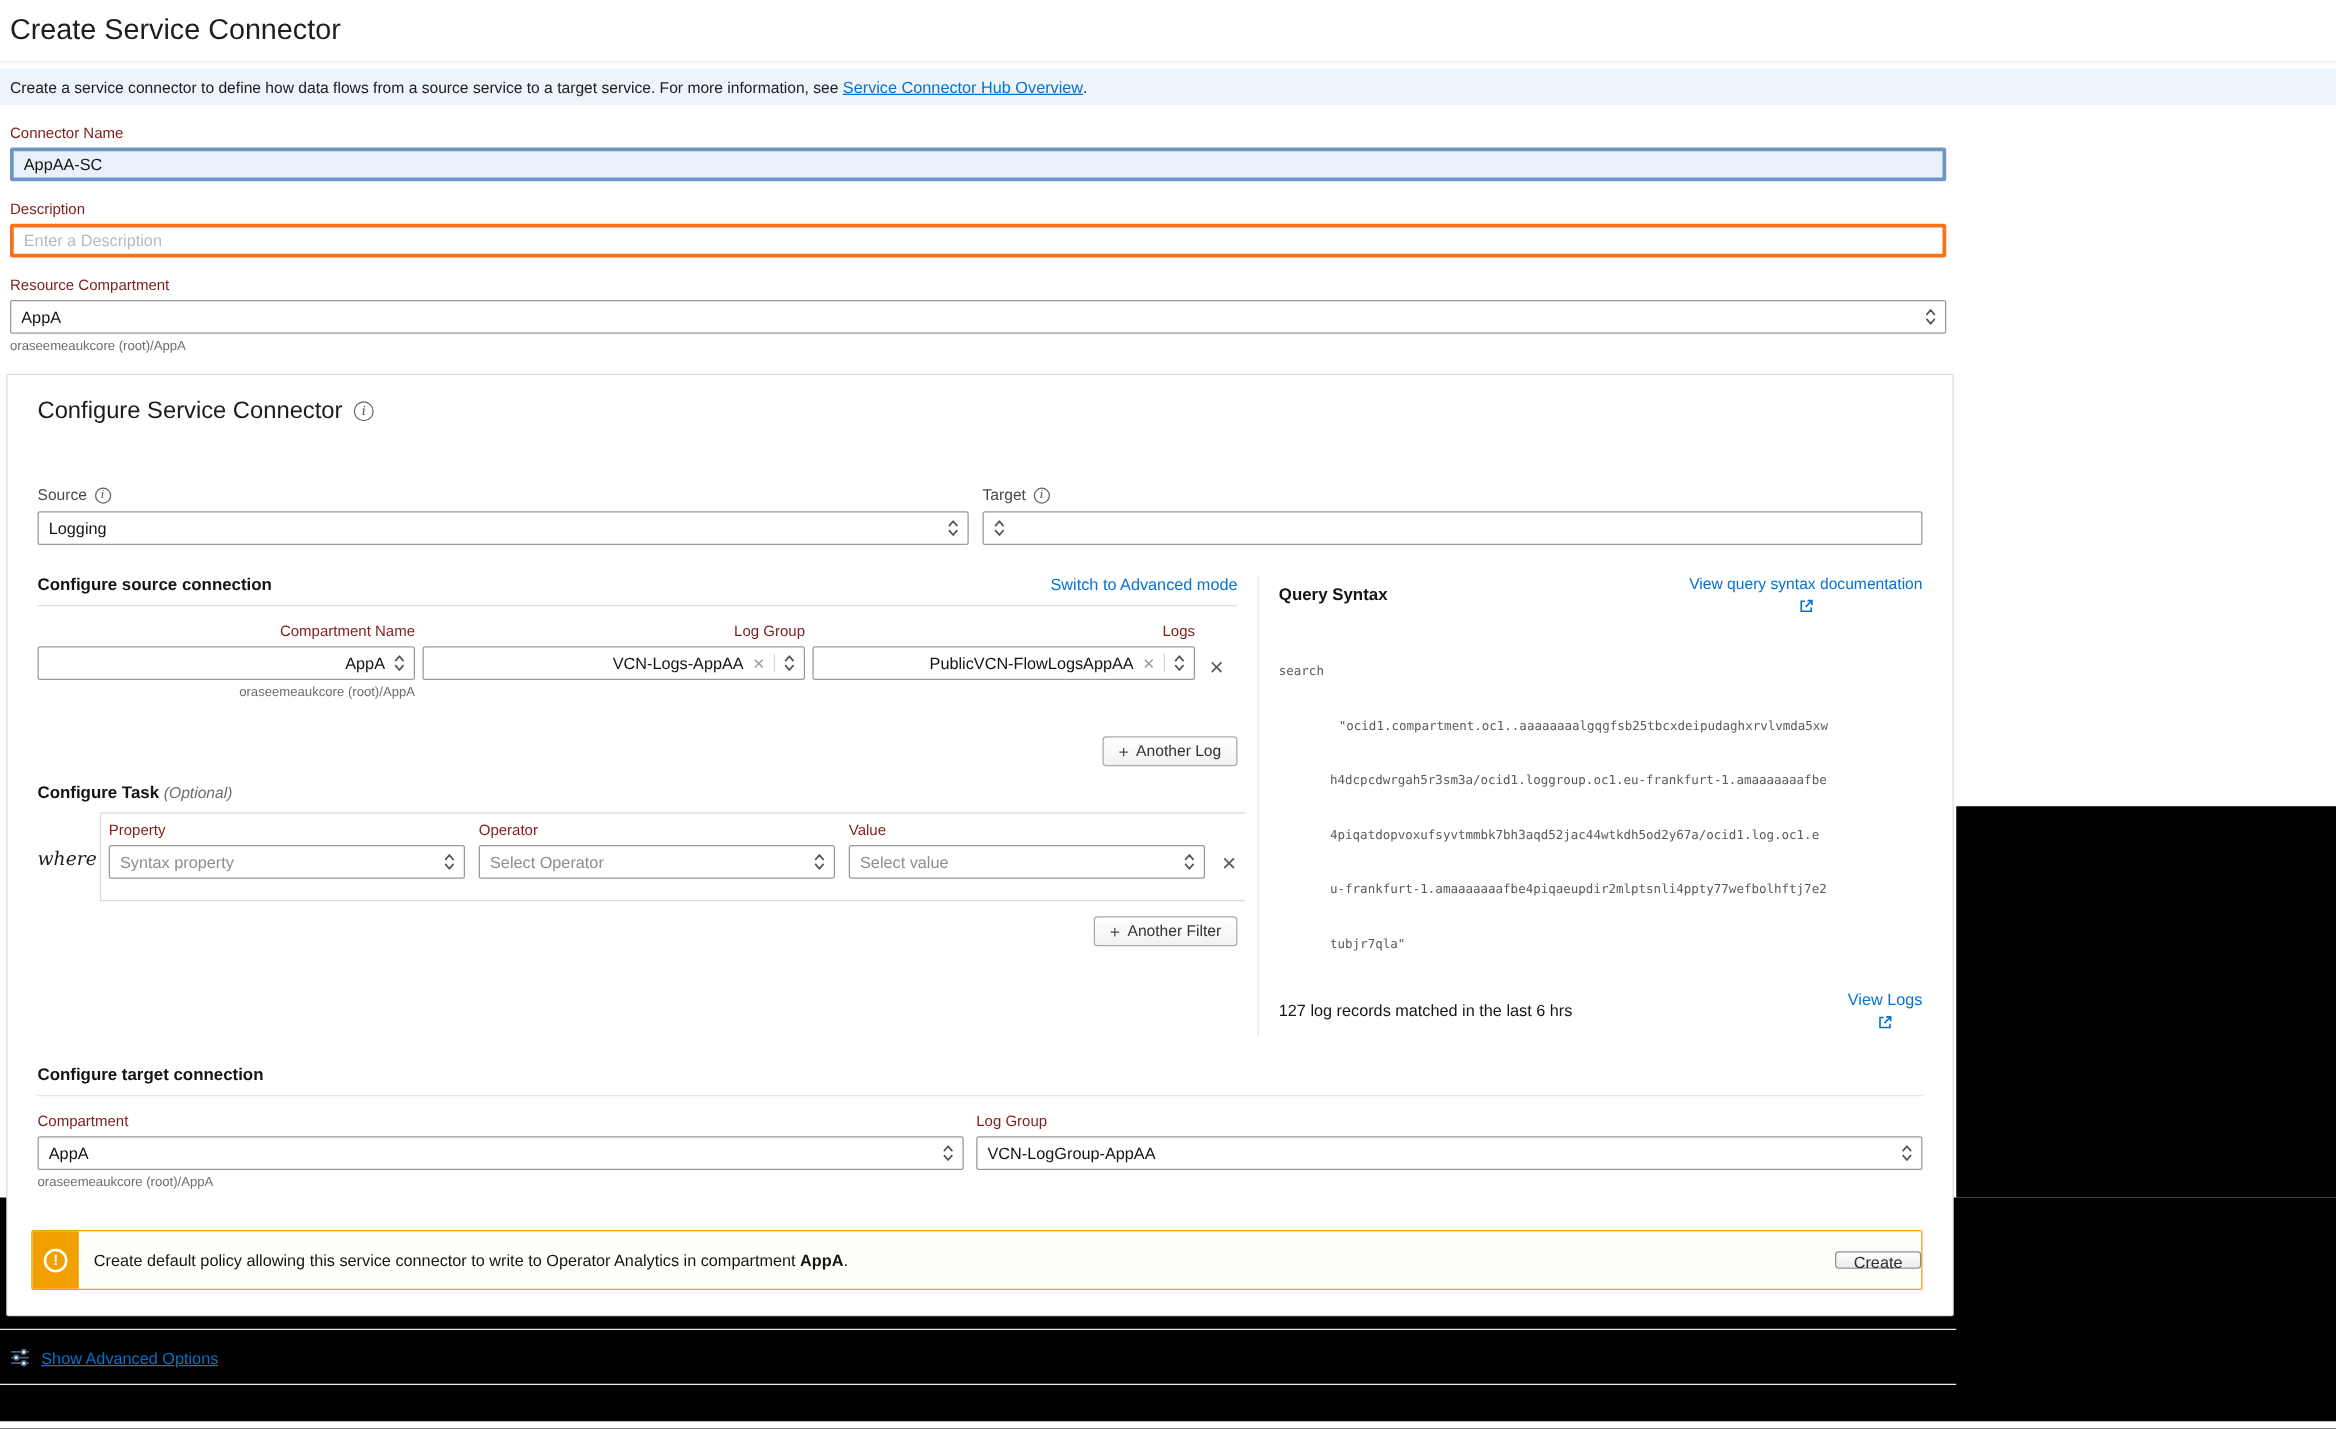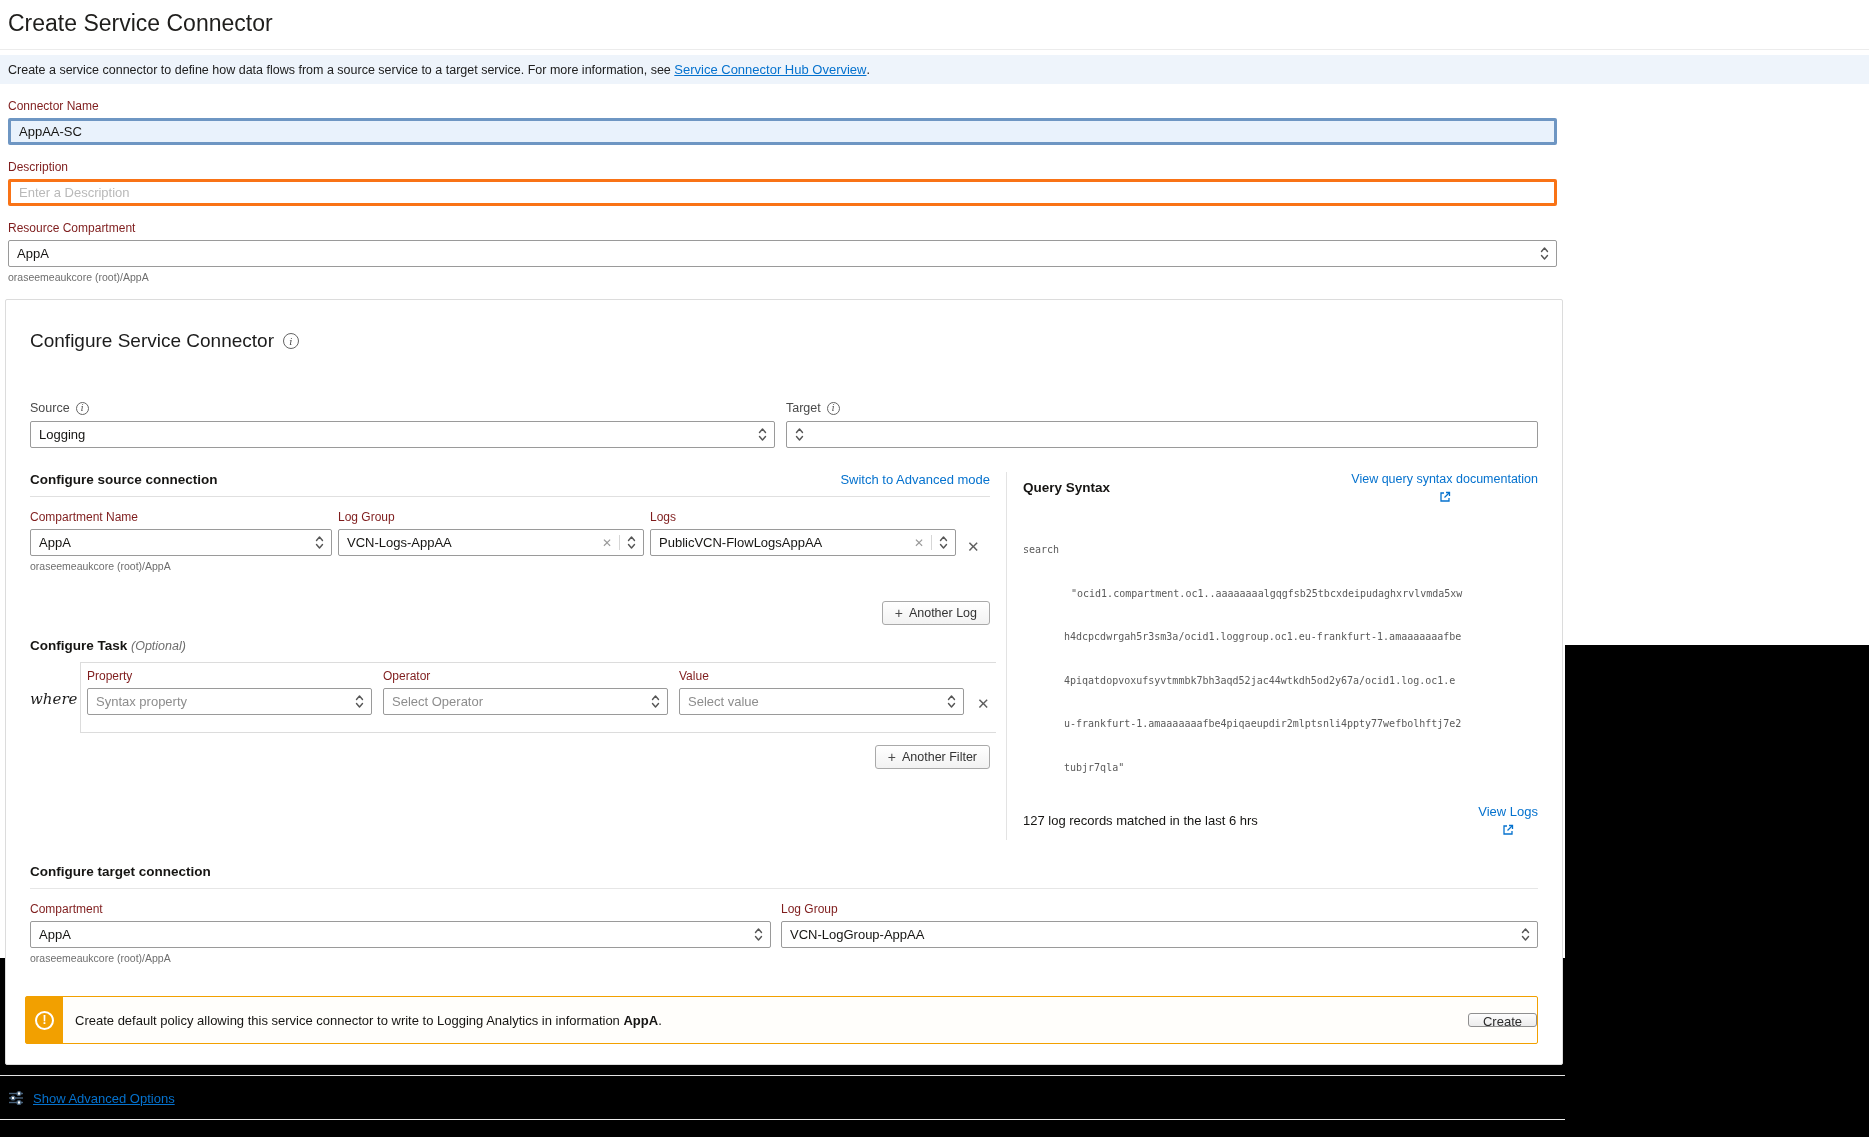--- a/index.html
+++ b/index.html
@@ -32,21 +32,21 @@
   .sel {
     height:27px; border:1px solid #9a9a9a; border-radius:2px; background:#fff;
     display:flex; align-items:center; padding:0 7px 0 8px; font-size:13px; gap:7px; cursor:pointer;
   }
   .sel-val { flex:1; white-space:nowrap; overflow:hidden; color:#161513; }
   .sel-val.ph { color:#8d8d8d; }
   .stepper { display:flex; align-items:center; }
   .vsep { width:1px; height:15px; background:#d6d6d6; }
   .clear { color:#9a9a9a; font-size:12px; line-height:1; }
 
-  .card { width:1558px; margin:16px 0 0 -3px; border:1px solid #dcdcdc; border-radius:2px; padding:30px 24px 20px; background:#fff; }
+  .card { width:1558px; margin:16px 0 0 -3px; border:1px solid #dcdcdc; border-radius:2px; padding:18px 24px 20px; background:#fff; }
   .h2-row { display:flex; align-items:center; gap:9px; }
   .h2-row h2 { font-size:19px; font-weight:400; margin:0; color:#1c1c1c; }
   .info-ic {
     width:16px; height:16px; border:1px solid #646464; border-radius:50%;
     display:inline-flex; align-items:center; justify-content:center;
     font-size:10px; font-family:"DejaVu Serif",serif; font-style:italic; color:#4c4c4c; flex:none;
   }
   .info-ic.sm { width:13px; height:13px; font-size:9px; }
 
   .st-row { display:grid; grid-template-columns:745px 1fr; column-gap:11px; margin-top:17px; }
@@ -54,21 +54,21 @@
 
   .split { display:grid; grid-template-columns:960px 1px 1fr; column-gap:16px; margin-top:24px; }
   .vdivider { background:#e3e3e3; }
 
   .sec-head-row { display:flex; justify-content:space-between; align-items:center; padding-bottom:9px; border-bottom:1px solid #e0e0e0; }
   .sec-head { font-size:13.5px; font-weight:bold; color:#161513; }
   .link { color:var(--link,#0572ce); font-size:13px; text-decoration:none; cursor:pointer; }
   .link.u { text-decoration:underline; }
   .link-ic-row { display:inline-flex; align-items:center; gap:5px;flex-direction:column; }
 
-  .src-fields { display:flex; gap:6px; margin-top:13px; align-items:flex-start; }
+  .src-fields { display:flex; gap:6px; margin-top:13px; align-items:flex-start;text-align:right; }
   .f-col .field-label { margin:0 0 5px; }
   .w302 { width:302px; } .w306 { width:306px; } .w285 { width:285px; }
   .row-x { font-size:15px; color:#5f5f5f; margin-top:29px; margin-left:5px; cursor:pointer; line-height:1; }
 
   .btn-row { display:flex; justify-content:flex-end; margin-top:29px; }
   .btn-outline {
     display:inline-flex; align-items:center; gap:6px; height:24px; padding:0 12px;
     font-size:12.5px; color:#333; background:linear-gradient(#fff,#f2f2f2);
     border:1px solid #a9a9a9; border-radius:3px; font-family:inherit; cursor:pointer;
   }
@@ -375,21 +375,21 @@
               </div>
             </div>
           </div>
         </div>
 
         <div class="banner">
           <div class="warn-block">
             <span class="warn-ic">!</span>
           </div>
           <div class="banner-text">
-            <span><span>Create default policy allowing this service connector to write to Logging Analytics in information </span><span class="b">AppA</span><span>.</span></span>
+            <span><span>Create default policy allowing this service connector to write to Operator Analytics in compartment </span><span class="b">AppA</span><span>.</span></span>
           </div>
           <button class="btn-create">Create</button>
         </div>
 
       </div>
     </div>
 
     <div class="footer-rule"></div>
     <div class="footer-row">
       <span style="display:inline-flex;">

